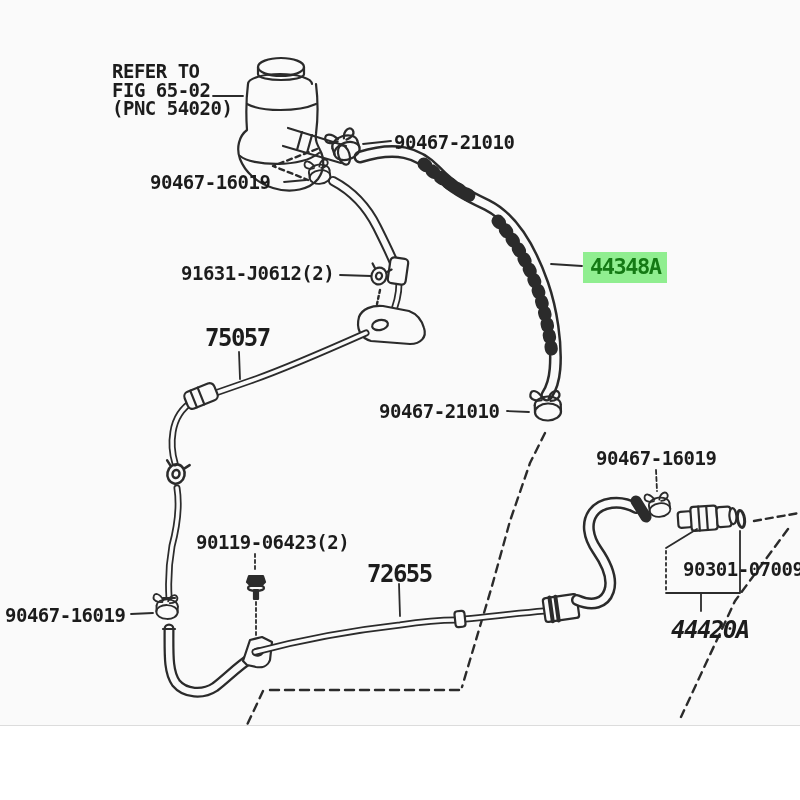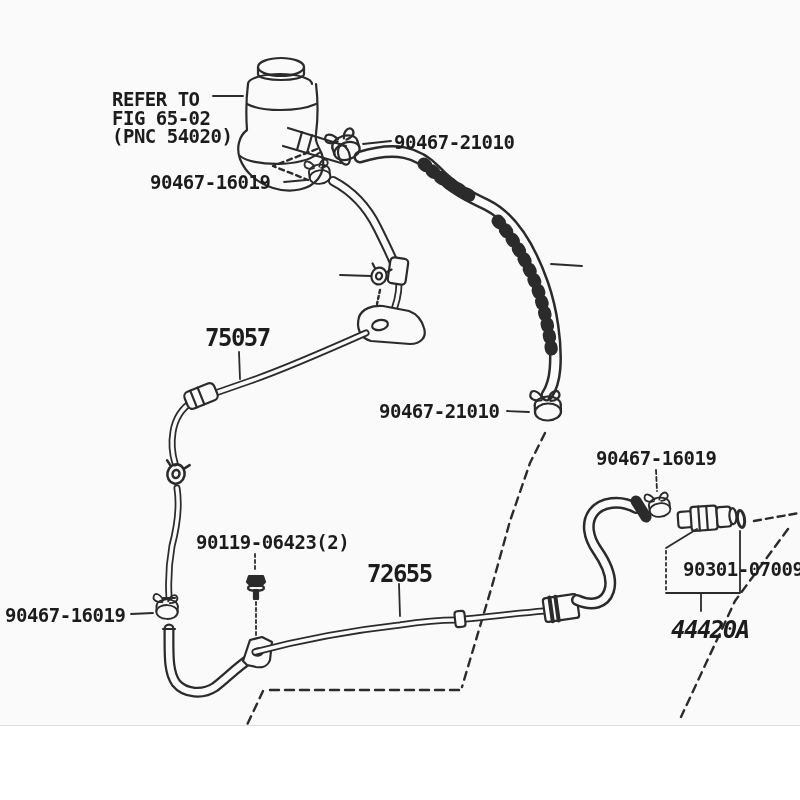--- a/index.html
+++ b/index.html
@@ -162,29 +162,31 @@
       <path d="M 697,529 L 666,548"></path>
       <path d="M 666,551 L 666,590" stroke-dasharray="2.5 3.5"></path>
       <path d="M 666,593 L 740,593 M 740,593 L 740,571 M 701,593 L 701,611"></path>
       <path d="M 255,554 L 255,571" stroke-dasharray="3 3"></path>
       <path d="M 256,596 L 256,637" stroke-dasharray="3 3"></path>
       <path d="M 399,584 L 400,616"></path>
       <path d="M 131,614 L 153,613"></path>
     </g>
   </svg>
 
-  <div class="lbl refer" style="left:112px;top:62px;margin-top:28px;">
+  <div class="lbl refer" style="left:112px;top:62px;">
     <div>REFER TO</div>
     <div>FIG 65-02</div>
     <div>(PNC 54020)</div>
   </div>
 
   <div class="lbl" style="left:394px;top:133px;">90467-21010</div>
   <div class="lbl" style="left:150px;top:173px;">90467-16019</div>
+  <div class="lbl" style="left:181px;top:264px;">91631-J0612(2)</div>
   <div class="lbl big" style="left:205px;top:326px;">75057</div>
+  <div class="lbl hl" style="left:583px;top:252px;">44348A</div>
   <div class="lbl" style="left:379px;top:402px;">90467-21010</div>
   <div class="lbl" style="left:596px;top:449px;">90467-16019</div>
   <div class="lbl" style="left:683px;top:560px;">90301-07009</div>
   <div class="lbl big" style="left:671px;top:618px;font-style:italic;">44420A</div>
   <div class="lbl" style="left:196px;top:533px;text-align:right;">90119-06423(2)</div>
   <div class="lbl big" style="left:367px;top:562px;">72655</div>
   <div class="lbl" style="left:5px;top:606px;">90467-16019</div>
 </div>
 
 </body></html>

